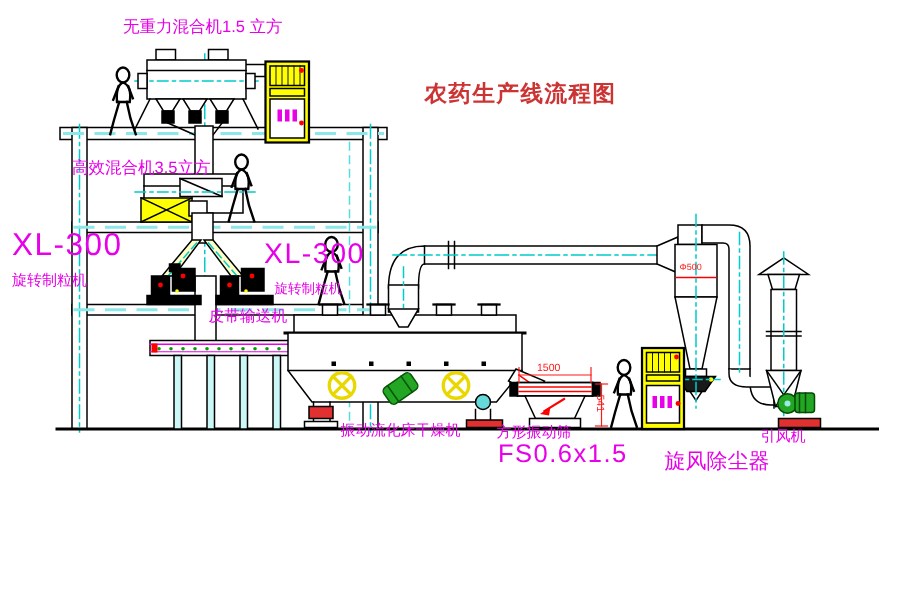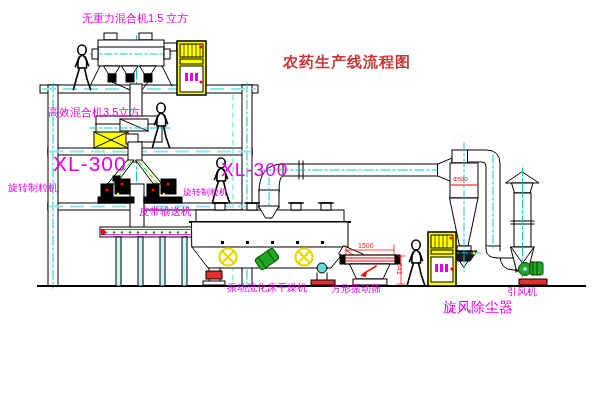--- a/index.html
+++ b/index.html
@@ -1,21 +1,21 @@
 <!DOCTYPE html>
 <html><head>
 <meta charset="utf-8">
 <style>
   html,body{margin:0;padding:0;background:#ffffff;}
   #stage{position:relative;width:600px;height:403px;background:#ffffff;overflow:hidden;
          font-family:"Liberation Sans",sans-serif;}
   #stage svg{position:absolute;left:0;top:0;}
   .lbl{position:absolute;color:#e800e8;white-space:nowrap;line-height:1;
        font-family:"Liberation Sans",sans-serif;}
-  .model{letter-spacing:1px;margin-left:45px;}
+  .model{letter-spacing:1px;}
   .dim{position:absolute;color:#ff1a1a;font-size:7px;line-height:1;white-space:nowrap;}
   .t-cn{position:absolute;left:283px;top:53px;font-size:15px;font-weight:bold;
         color:#cc3333;letter-spacing:1px;text-align:center;}
   .t-cap{position:absolute;left:391px;top:40px;font-size:26px;color:#cc4444;
         font-family:"DejaVu Sans",sans-serif;letter-spacing:-1px;}
 </style>
 </head>
 <body>
 
 <div id="stage">
@@ -329,20 +329,21 @@
 <div class="lbl" style="left:8px;top:183px;font-size:10px">旋转制粒机</div>
 
 <div class="lbl model" style="left:176px;top:160px;font-size:19px">XL-300</div>
 <div class="lbl" style="left:183px;top:188px;font-size:9px">旋转制粒机</div>
 
 <div class="lbl" style="left:139px;top:206px;font-size:10.5px">皮带输送机</div>
 
 <div class="lbl" style="left:227px;top:283px;font-size:10px">振动流化床干燥机</div>
 
 <div class="lbl" style="left:331px;top:284px;font-size:10px">方形振动筛</div>
+<div class="lbl model" style="left:332px;top:294px;font-size:17px">FS0.6x1.5</div>
 
 <div class="lbl" style="left:443px;top:300px;font-size:14px">旋风除尘器</div>
 <div class="lbl" style="left:507px;top:287px;font-size:10px">引风机</div>
 
 <div class="dim" style="left:358px;top:242px">1500</div>
 <div class="dim" style="left:396px;top:263px;writing-mode:vertical-rl">541</div>
 <div class="dim" style="left:453px;top:176px;font-size:6px">Φ500</div>
 
 </div>
 

